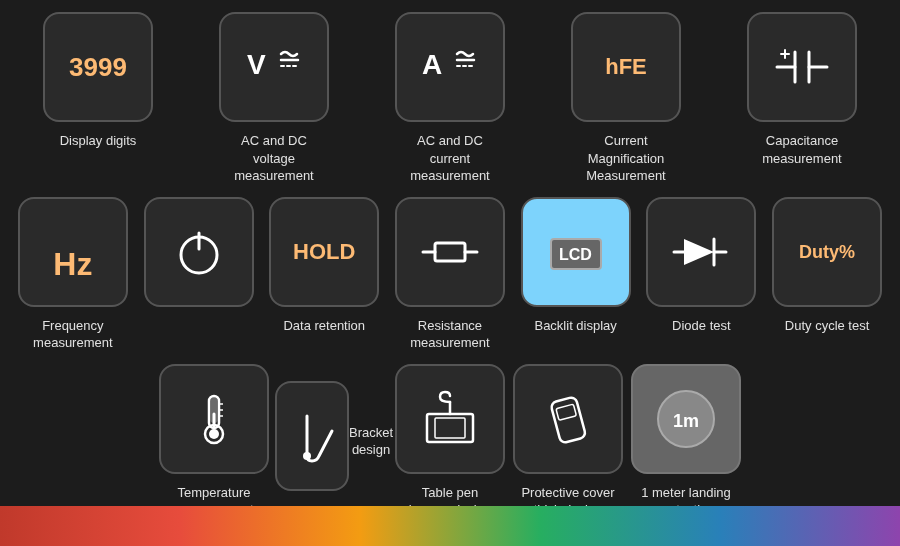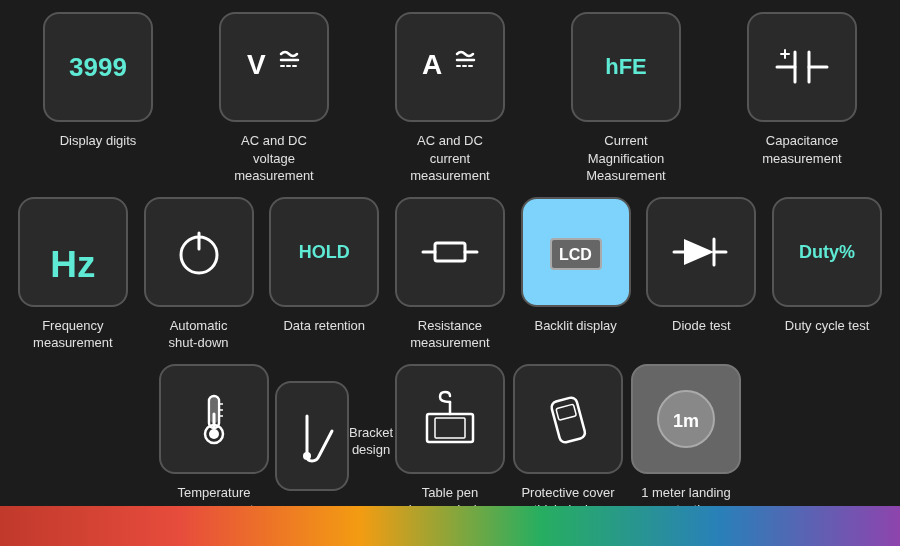--- a/index.html
+++ b/index.html
@@ -44,21 +44,21 @@
       left: 0;
       right: 0;
       height: 40px;
       background: linear-gradient(to right, #c0392b, #e74c3c, #f39c12, #27ae60, #2980b9, #8e44ad);
       display: flex;
       align-items: center;
     }
 
     
     .icon-text {
-      color: #5eead4;
+      color: #fdba74;
       font-size: 26px;
       font-weight: bold;
       text-align: center;
       line-height: 1;
     }
   </style>
 </head>
 <body>
 
 <div style="background-color: #1c1c1c; width: 900px; height: 546px; position: relative;">
@@ -120,38 +120,37 @@
         </svg>
       </div>
       <span class="feature-label">Capacitance<br>measurement</span>
     </div>
   </div>
 
   <div style="display: flex; flex-wrap: nowrap; padding: 4px 10px 0 10px; justify-content: space-around;">
 
     <div style="display:flex;flex-direction:column;align-items:center;width:118px;padding:4px 2px;">
       <div class="icon-box">
-        <span class="icon-text" style="font-size:37px;margin-top:25px;">Hz</span>
+        <span class="icon-text" style="font-size:32px;margin-top:25px;">Hz</span>
       </div>
       <span class="feature-label">Frequency<br>measurement</span>
     </div>
 
     <div style="display:flex;flex-direction:column;align-items:center;width:118px;padding:4px 2px;">
       <div class="icon-box">
         <svg viewBox="0 0 70 70" fill="none" xmlns="http://www.w3.org/2000/svg">
           <circle cx="35" cy="38" r="18" stroke="white" stroke-width="3" fill="none"></circle>
           <line x1="35" y1="16" x2="35" y2="32" stroke="white" stroke-width="3" stroke-linecap="round"></line>
         </svg>
       </div>
-      <span class="feature-label">Automatic<br>shut-down</span>
-    </div>
-
-    <div style="display:flex;flex-direction:column;align-items:center;width:118px;padding:4px 2px;">
-      <div class="icon-box">
-        <span class="icon-text" style="font-size:18px;">HOLD</span>
+    </div>
+
+    <div style="display:flex;flex-direction:column;align-items:center;width:118px;padding:4px 2px;">
+      <div class="icon-box">
+        <span class="icon-text" style="font-size:22px;">HOLD</span>
       </div>
       <span class="feature-label">Data retention</span>
     </div>
 
     <div style="display:flex;flex-direction:column;align-items:center;width:118px;padding:4px 2px;">
       <div class="icon-box">
         <svg viewBox="0 0 70 70" fill="none" xmlns="http://www.w3.org/2000/svg">
 
           <line x1="8" y1="35" x2="20" y2="35" stroke="white" stroke-width="3" stroke-linecap="round"></line>
           <rect x="20" y="26" width="30" height="18" stroke="white" stroke-width="3" fill="none" rx="2"></rect>

